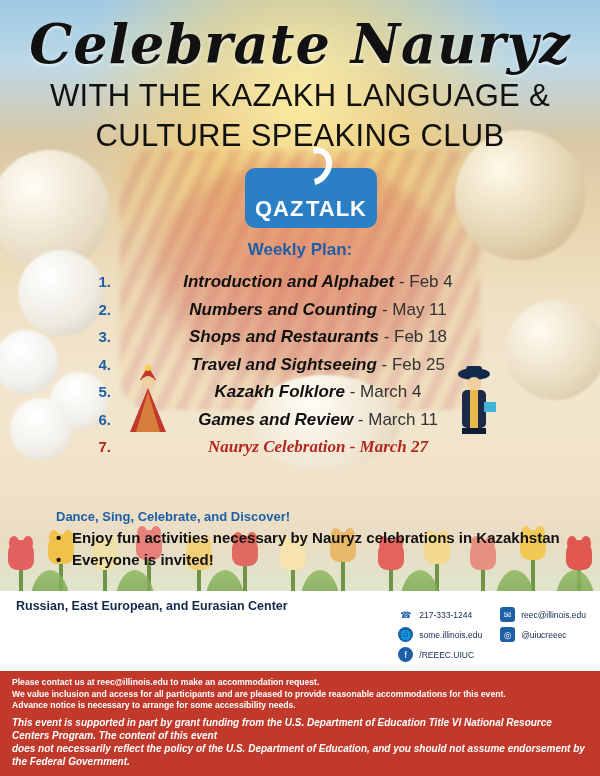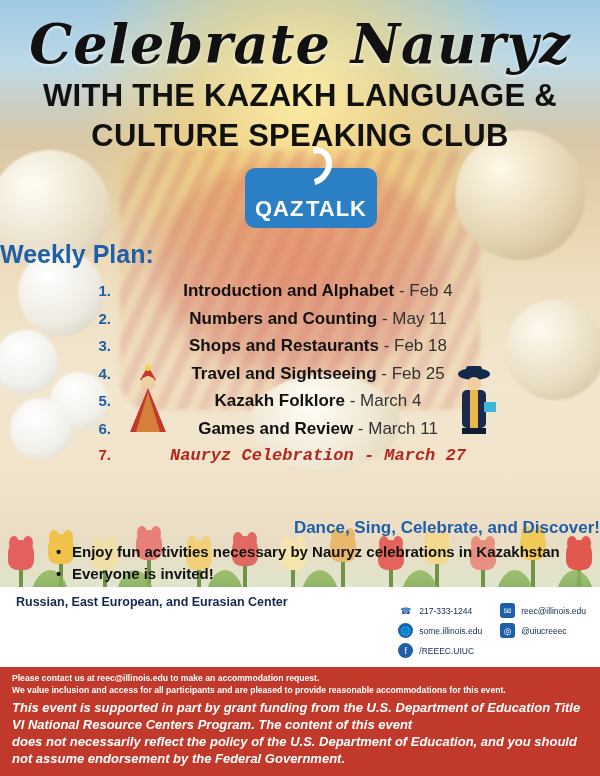--- a/index.html
+++ b/index.html
@@ -78,21 +78,21 @@
     font-size: 54px;
     color:#111;
     letter-spacing: 1px;
     padding-top: 16px;
     line-height: 1.05;
     text-shadow: 0 2px 3px rgba(255,255,255,0.6);
   }
   .title-sub {
     text-align:center;
     font-family:"Liberation Sans", sans-serif;
-    font-weight:700;
+    font-weight:400;
     font-size:31px;
     color:#111;
     line-height:1.12;
     margin-top:6px;
     letter-spacing:0.3px;
   }
 
   
   .logo-wrap { display:flex; justify-content:center; margin-top:14px;padding-left:22px; }
   .logo {
@@ -103,46 +103,46 @@
     color:#fff; font-weight:700; font-size:22px; letter-spacing:1px;
   }
   .logo .swoosh {
     position:absolute; left:50%; top:-12px; transform:translateX(-50%);
     width:34px; height:40px; border:6px solid #fff; border-radius:50%;
     border-left-color:transparent; border-bottom-color:transparent;
     transform-origin:center; rotate:35deg;
   }
 
   .weekly-title {
-    margin-top:12px;
-    font-size:25px; font-weight:700; color:#1f5fa8;
+    text-align:center; margin-top:12px;
+    font-size:17px; font-weight:700; color:#1f5fa8;
   }
 
   .plan { margin: 8px auto 0; width: 430px; }
   .plan-row {
     display:flex; align-items:baseline; gap:10px;
     font-size:17px; line-height:1.62; justify-content:flex-start;
   }
   .plan-num { width:26px; text-align:right; color:#1f5fa8; font-weight:600; font-size:15px; }
   .plan-text { flex:1; text-align:center; }
-  .plan-text b { font-weight:700; color:#111; }
+  .plan-text b { font-weight:700; color:#111;font-style:italic; }
   .plan-text span { color:#333; }
   .plan-row.highlight .plan-num { color:#b3271e; font-weight:700; }
   .plan-row.highlight .plan-text {
     color:#b3271e; font-weight:700; font-style:italic;
-    font-family:Liberation Mono, monospace; font-size:17px;
+    font-family:Liberation Serif, serif; font-size:17px;
   }
 
   
   .fig { position:absolute; width:52px; height:74px; }
   .fig-left  { left:122px; top:362px; }
   .fig-right { left:448px; top:362px; }
 
   .section-head {
-    color:#1f5fa8; font-weight:700; font-size:17px;text-align:right;
+    color:#1f5fa8; font-weight:700; font-size:13px;
   }
   .blk { margin: 0 0 0 56px; }
   .bullets { list-style:none; margin-top:3px; }
   .bullets li { font-size:15px; font-weight:700; color:#111; line-height:1.5; position:relative; padding-left:16px;}
   .bullets li:before { content:"•"; position:absolute; left:0; color:#111; }
 
   
   .footer {
     position:absolute; left:0; right:0; bottom:0;
     background:#ffffff;
@@ -172,21 +172,21 @@
   .badge.mail { background:#1f5fa8; }
   .badge.globe{ background:#1f5fa8; border-radius:50%; }
   .badge.ig   { background:#1f5fa8; }
   .badge.fb   { background:#1f5fa8; border-radius:50%; }
   .badge.ph   { background:transparent; color:#1f5fa8; }
 
   .footer-red {
     background:#c0392b; color:#fff; padding:6px 12px 8px 12px;
     font-size:8.6px; line-height:1.35; font-weight:700;
   }
-  .footer-red .small { font-size:13px; font-style:italic; font-weight:700; margin-top:4px; line-height:1.3;}
+  .footer-red .small { font-size:10px; font-style:italic; font-weight:700; margin-top:4px; line-height:1.3;}
 </style>
 </head>
 <body>
 
 <div class="bg">
   <div class="carpet"></div>
   <div class="blob b9"></div>
   <div class="blob b1"></div>
   <div class="blob b2"></div>
   <div class="blob b3"></div>
@@ -370,16 +370,17 @@
       <div class="ci">
         <span class="badge fb">f</span>
         <span>/REEEC.UIUC</span>
       </div>
     </div>
   </div>
 
   <div class="footer-red">
     <div>Please contact us at reec@illinois.edu to make an accommodation request.</div>
     <div>We value inclusion and access for all participants and are pleased to provide reasonable accommodations for this event.</div>
+    <div>Advance notice is necessary to arrange for some accessibility needs.</div>
     <div class="small">This event is supported in part by grant funding from the U.S. Department of Education Title VI National Resource Centers Program. The content of this event</div>
     <div class="small" style="margin-top:0">does not necessarily reflect the policy of the U.S. Department of Education, and you should not assume endorsement by the Federal Government.</div>
   </div>
 </div>
 
 </body></html>

